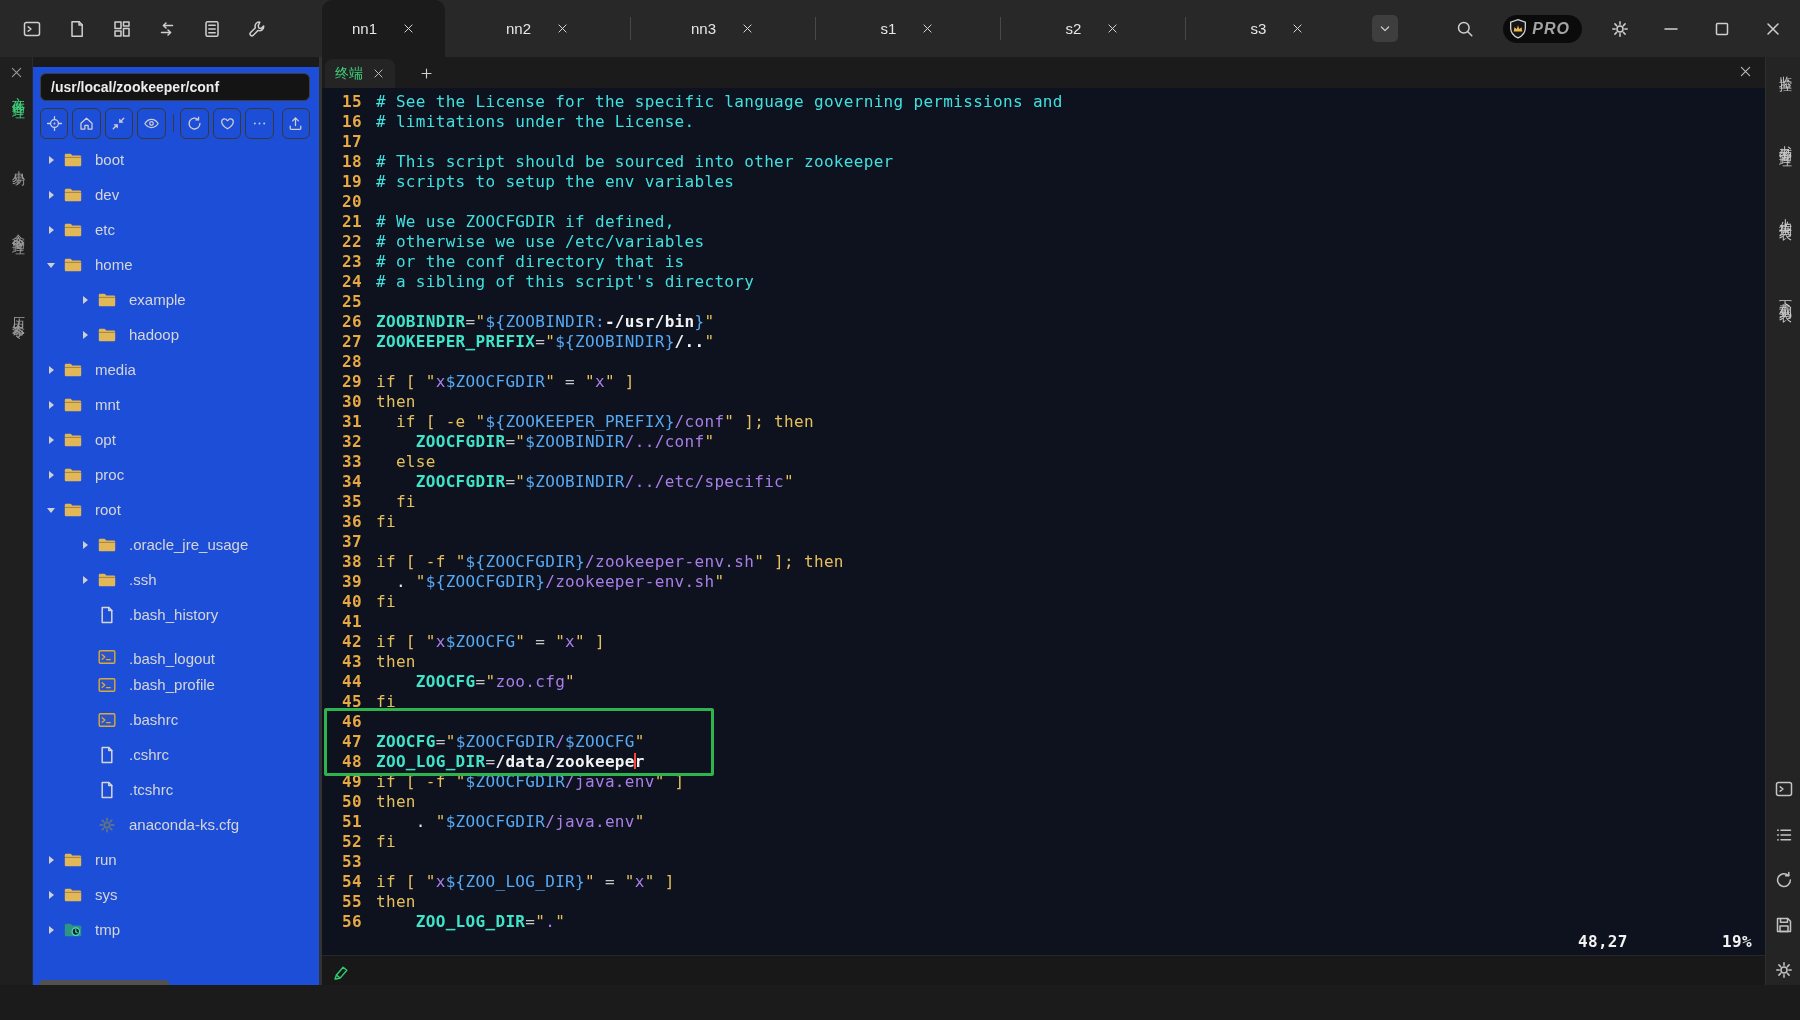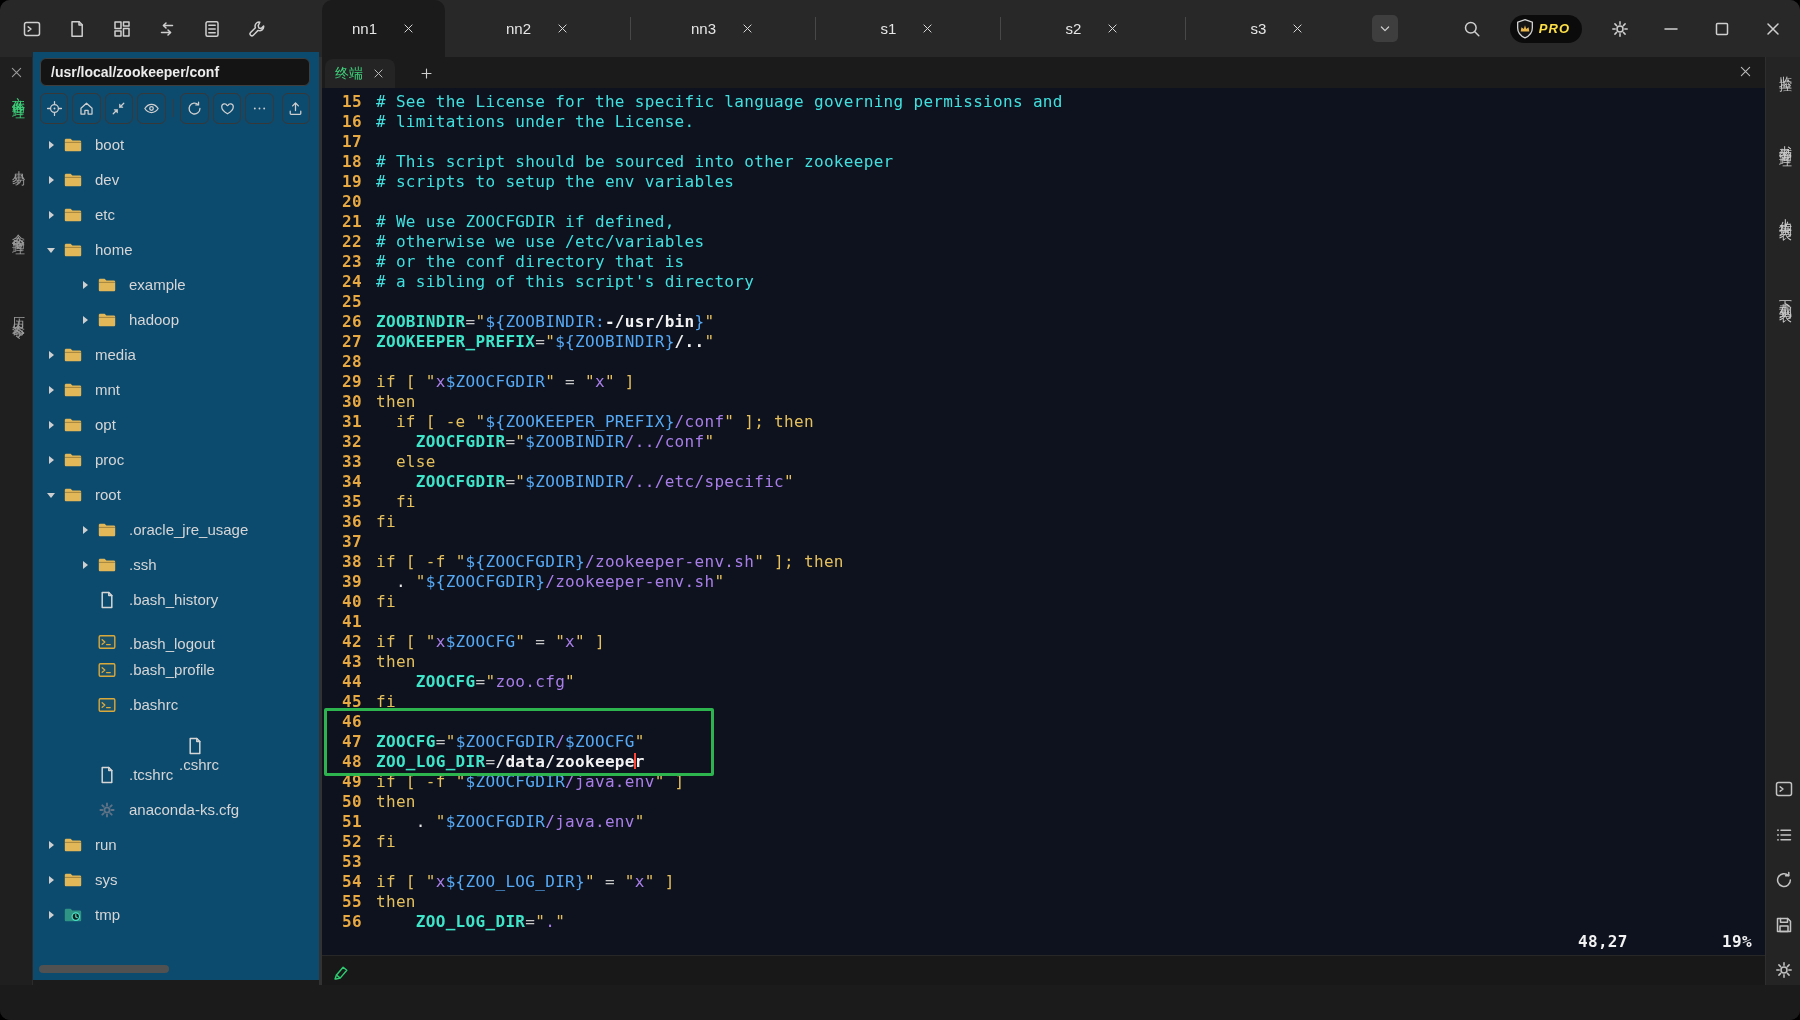--- a/index.html
+++ b/index.html
@@ -1,48 +1,48 @@
 <!DOCTYPE html>
 <html><head>
 <meta charset="utf-8">
 <style>
   html,body{margin:0;padding:0;background:#000;}
   body{width:1800px;height:1020px;position:relative;font-family:"Liberation Sans",sans-serif;-webkit-font-smoothing:antialiased;}
-  .window{position:absolute;inset:0;background:#1b1b1b;border-radius:10px;overflow:hidden;}
+  .window{position:absolute;inset:0;background:#1b1b1b;border-radius:0;overflow:hidden;}
   svg{display:block;}
   .icon{display:flex;align-items:center;justify-content:center;color:#cfcfcf;}
   .icon svg{width:20px;height:20px;}
 
   
   .titlebar{position:absolute;left:0;top:0;width:1800px;height:57px;background:#282828;}
   .tb-icons{position:absolute;left:18px;top:0;height:57px;display:flex;align-items:center;gap:17px;}
   .tb-btn{width:28px;height:28px;border-radius:5px;display:flex;align-items:center;justify-content:center;cursor:pointer;}
   .tabs{position:absolute;left:322px;top:0;height:57px;display:flex;align-items:flex-end;}
   .tab{width:185px;height:57px;display:flex;align-items:center;justify-content:center;gap:24px;color:#e6e6e6;font-size:15px;position:relative;cursor:pointer;}
   .tab.active{width:123px;background:#1b1b1b;border-radius:10px 10px 0 0;}
   .tab.sep::before{content:'';position:absolute;left:0;top:17px;height:23px;width:1px;background:#484848;}
   .tab .tclose{width:14px;height:14px;color:#dcdcdc;}
   .tab .tclose svg{width:13px;height:13px;}
   .tab-dd{position:absolute;left:1372px;top:15px;width:26px;height:27px;background:#3e3e3e;border-radius:5px;display:flex;align-items:center;justify-content:center;color:#cfcfcf;cursor:pointer;}
   .tab-dd svg{width:16px;height:16px;}
   .tb-right{position:absolute;right:14px;top:0;height:57px;display:flex;align-items:center;gap:25px;}
   .pro-badge{display:flex;align-items:center;gap:3px;background:#0b0b0b;border-radius:14px;padding:3px 12px 3px 4px;cursor:pointer;}
   .pro-badge svg{width:22px;height:22px;}
-  .pro-badge .pro-txt{color:#fde047;font-size:13px;font-weight:bold;font-style:italic;letter-spacing:1px;}
+  .pro-badge .pro-txt{color:#a3a3a3;font-size:16px;font-weight:bold;font-style:italic;letter-spacing:1px;}
   .winbtn{width:26px;height:26px;display:flex;align-items:center;justify-content:center;color:#d6d6d6;cursor:pointer;}
 
   
   .activity{position:absolute;left:0;top:57px;width:32px;height:928px;background:#1f1f1f;border-right:1px solid #2b2b2b;}
   .act-close{position:absolute;left:9px;top:8px;width:15px;height:15px;color:#9a9a9a;cursor:pointer;}
   .act-close svg{width:15px;height:15px;}
   .act-item{position:absolute;left:9px;writing-mode:vertical-rl;font-size:13px;letter-spacing:3px;color:#9b9b9b;cursor:pointer;white-space:nowrap;}
   .act-item.active{color:#3ecf7a;}
 
   
-  .filepanel{position:absolute;left:33px;top:52px;width:286px;height:928px;background:#0c4a6e;}
+  .filepanel{position:absolute;left:33px;top:67px;width:286px;height:928px;background:#1d4ed8;}
   .path-input{position:absolute;left:7px;top:6px;width:248px;height:26px;border:1px solid #3e3e3e;border-radius:6px;background:#141414;color:#ececec;font-size:14px;font-weight:bold;line-height:26px;padding:0 10px;white-space:nowrap;overflow:hidden;cursor:text;}
   .fp-toolbar{position:absolute;left:7px;top:40px;width:270px;height:32px;display:flex;align-items:center;gap:4px;}
   .fp-btn{width:30px;height:29px;border:1px solid #383838;border-radius:6px;display:flex;align-items:center;justify-content:center;cursor:pointer;}
   .fp-btn svg{width:17px;height:17px;}
   .fp-btn.green{color:#2ecc71;}
   .fp-div{width:1px;height:18px;background:#3a3a3a;margin:0 3px;}
   .fp-spacer{flex:1;}
   .tree{position:absolute;left:0;top:75px;width:286px;}
   .trow-f{height:35px;display:flex;align-items:center;color:#d6d6d6;font-size:15px;cursor:pointer;white-space:nowrap;}
   .arr{width:14px;height:14px;position:relative;flex:none;}
@@ -513,21 +513,21 @@
           <span class="arr"></span>
           <span class="titem-icon">
             <svg viewBox="0 0 20 20" fill="none" stroke="#d9a93c" stroke-width="1.4" stroke-linecap="round" stroke-linejoin="round">
               <rect x="2.2" y="3.8" width="15.6" height="12.4" rx="1.2" fill="rgba(217,169,60,.08)"></rect>
               <path d="M5.2 7.8L7.8 10l-2.6 2.2"></path>
               <path d="M9.6 12.6h3.6"></path>
             </svg>
           </span>
           <span>.bashrc</span>
         </div>
-        <div class="trow-f" style="padding-left: 46px; flex-direction: column;">
+        <div class="trow-f" style="padding-left: 46px;">
           <span class="arr"></span>
           <span class="titem-icon">
             <svg viewBox="0 0 20 20" fill="none" stroke="currentColor" stroke-width="1.5" stroke-linecap="round" stroke-linejoin="round">
               <path d="M5.2 2.5h6.6l3 3v12H5.2z"></path>
               <path d="M11.8 2.5v3h3"></path>
             </svg>
           </span>
           <span>.cshrc</span>
         </div>
         <div class="trow-f" style="padding-left: 46px;">

